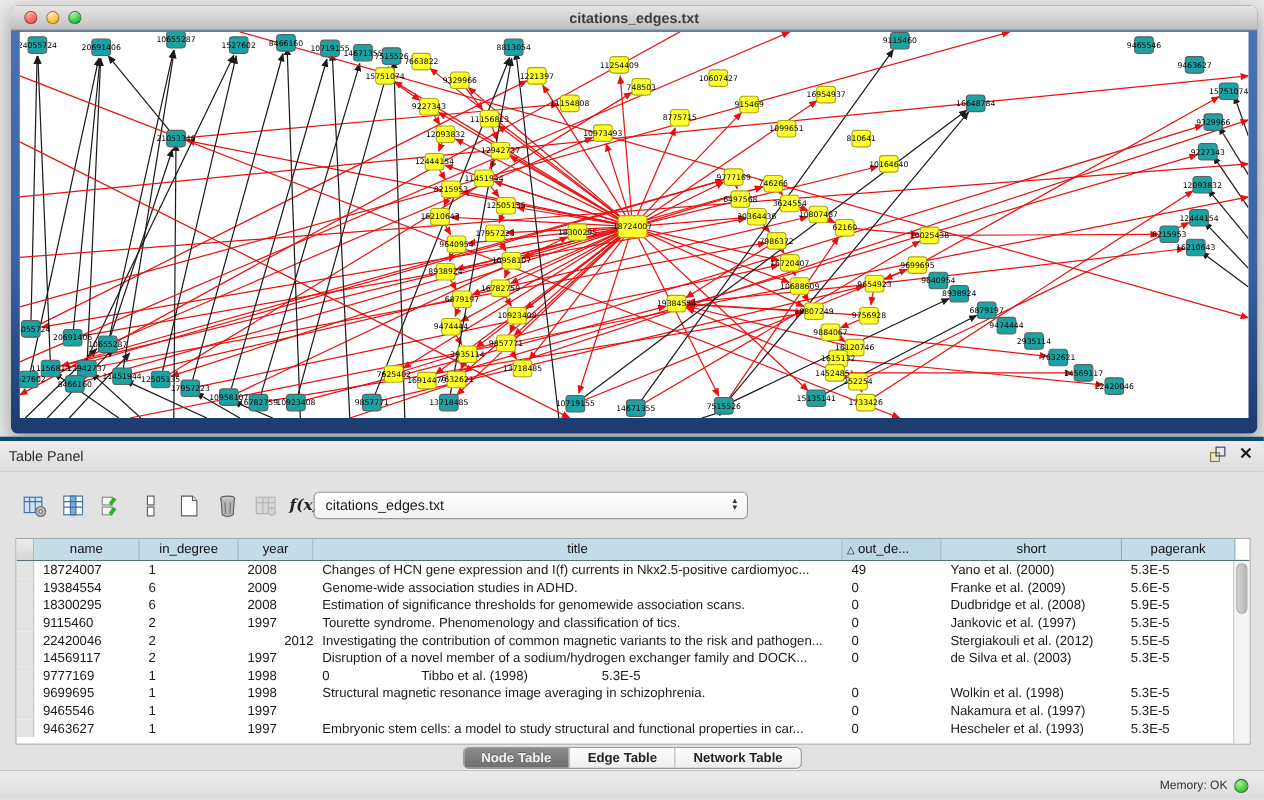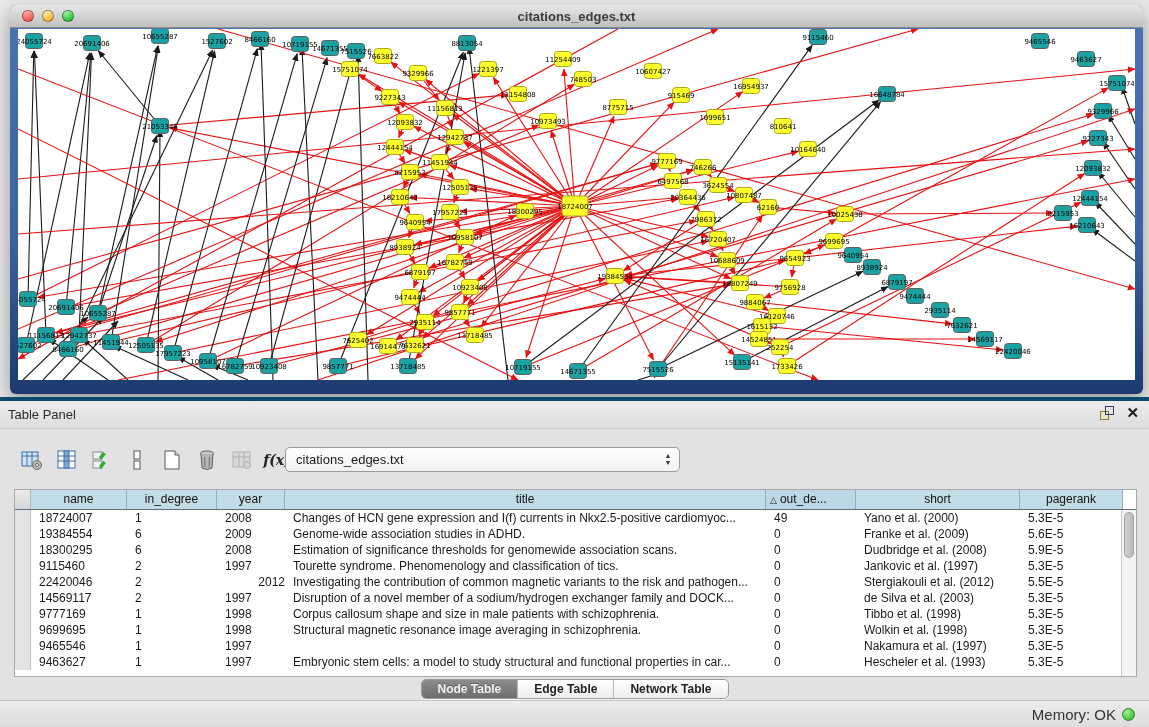--- a/index.html
+++ b/index.html
@@ -78,21 +78,21 @@
     background:linear-gradient(#ffffff,#ededed); box-shadow:0 1px 0 rgba(255,255,255,.8); }
   .seg { padding:0 16px; font-size:12px; font-weight:bold; color:#222; line-height:19px;
     border-right:1px solid #b5b5b5; }
   .seg:last-child { border-right:none; }
   .seg.active { background:linear-gradient(#8d8d8d,#6e6e6e); color:#f4f4f4;
     text-shadow:0 -1px 0 rgba(0,0,0,.3); }
 
   .statusbar { position:absolute; left:0; bottom:0; width:1149px; height:27px;
     background:linear-gradient(#ececec,#dcdcdc); border-top:1px solid #c2c2c2;
     display:flex; align-items:center; justify-content:flex-end; gap:6px; padding-right:14px; }
-  .mem-label { font-size:15px; color:#333;text-align:right; }
+  .mem-label { font-size:11px; color:#333;text-align:right; }
   .mem-dot { width:13px; height:13px; border-radius:50%; border:1px solid #2f7a2f;
     background:radial-gradient(circle at 35% 30%, #a8f09a, #4ecb44 60%, #2f9e2f); }
 </style>
 </head>
 <body>
 
 <div class="desktop">
 
   <div class="graph-window">
     <div class="titlebar">
@@ -881,21 +881,20 @@
             <div class="tcell" style="width: 481px;">Disruption of a novel member of a sodium/hydrogen exchanger family and DOCK...</div>
             <div class="tcell" style="width: 90px;">0</div>
             <div class="tcell" style="width: 164px;">de Silva et al. (2003)</div>
             <div class="tcell" style="width: 103px;">5.3E-5</div>
           </div>
           <div class="trow">
             <div class="rowhead"></div>
             <div class="tcell" style="width: 96px;">9777169</div>
             <div class="tcell" style="width: 90px;">1</div>
             <div class="tcell" style="width: 68px;">1998</div>
-            <div class="tcell" style="width: 481px;">Corpus callosum shape and size in male patients with schizophrenia.</div>
             <div class="tcell" style="width: 90px;">0</div>
             <div class="tcell" style="width: 164px;">Tibbo et al. (1998)</div>
             <div class="tcell" style="width: 103px;">5.3E-5</div>
           </div>
           <div class="trow">
             <div class="rowhead"></div>
             <div class="tcell" style="width: 96px;">9699695</div>
             <div class="tcell" style="width: 90px;">1</div>
             <div class="tcell" style="width: 68px;">1998</div>
             <div class="tcell" style="width: 481px;">Structural magnetic resonance image averaging in schizophrenia.</div>

